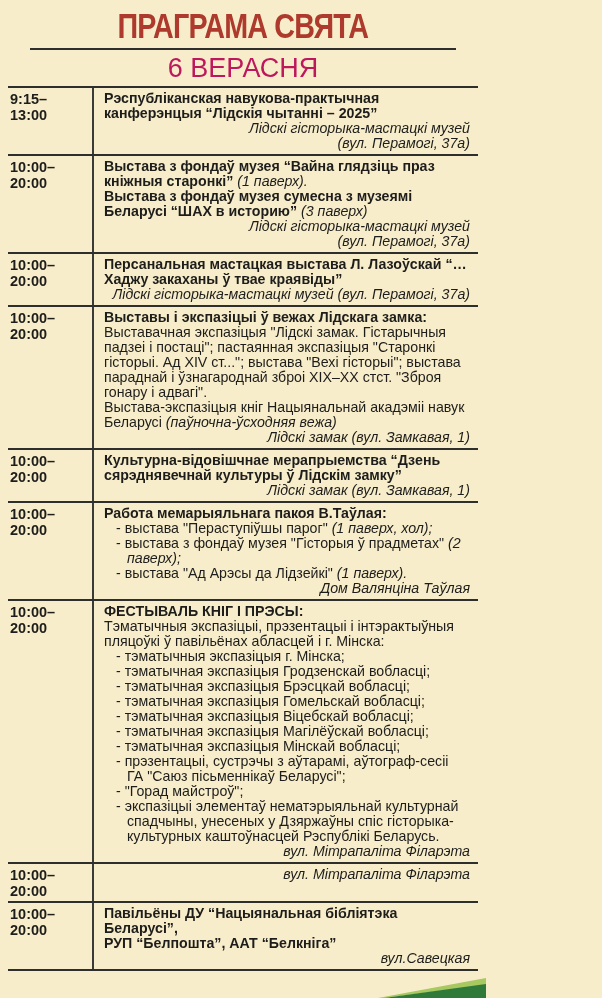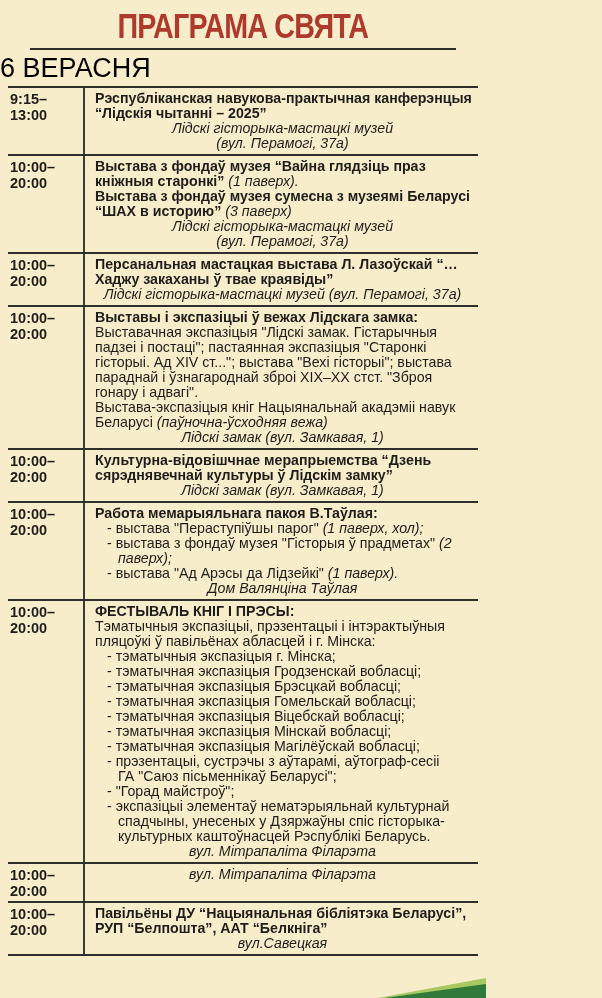--- a/index.html
+++ b/index.html
@@ -18,57 +18,58 @@
     text-align:center;
     color:#ad3a2c;
     font-weight:bold;
     font-size:35px;
     line-height:40px;
     letter-spacing:-1px;
   }
   .title-inner{display:inline-block;transform:scaleX(.82);transform-origin:center;}
   .rule-title{border:none;border-top:2px solid #2e2e2c;margin:2px 30px 0 30px;}
   .date{
+    text-align:center;
     font-size:27px;
     line-height:31px;
     padding:3px 0 2px 0;
-    color:#000000;
+    color:#be185d;
   }
 
   
   .table{
     margin:0 8px;
     border-top:2px solid #2e2e2c;
   }
   .row{
     display:flex;
     border-bottom:2px solid #2e2e2c;
   }
   .time-cell{
     width:70px;
     flex:0 0 70px;
     font-weight:bold;
     font-size:14.5px;
     line-height:16px;
-    padding:3px 3px 2px 2px;
+    padding:3px 12px 2px 2px;
   }
   .content-cell{
     flex:1;
     border-left:2px solid #3a3a38;
     padding:3px 6px 3px 10px;
     font-size:14.2px;
     line-height:15px;
   }
   .para{margin:0;}
   .li{margin:0 0 0 12px;padding-left:11px;text-indent:-11px;}
   .seg{white-space:pre-wrap;}
   .seg-bold{font-weight:bold;}
   .seg-italic{font-style:italic;}
   .loc{
-    text-align:center;
+    text-align:right;
     font-style:italic;
     padding-right:2px;
   }
 
   
   .corner-svg{position:absolute;right:0;bottom:0;display:block;}
 </style>
 </head>
 <body>
 
@@ -157,22 +158,22 @@
           <div class="time-line">20:00</div>
         </div>
         <div class="content-cell">
           <div class="para"><span class="seg seg-bold">ФЕСТЫВАЛЬ КНІГ І ПРЭСЫ:</span></div>
           <div class="para"><span class="seg seg-reg">Тэматычныя экспазіцыі, прэзентацыі і інтэрактыўныя пляцоўкі ў павільёнах абласцей і г. Мінска:</span></div>
           <div class="li"><span class="seg seg-reg">- тэматычныя экспазіцыя г. Мінска;</span></div>
           <div class="li"><span class="seg seg-reg">- тэматычная экспазіцыя Гродзенскай вобласці;</span></div>
           <div class="li"><span class="seg seg-reg">- тэматычная экспазіцыя Брэсцкай вобласці;</span></div>
           <div class="li"><span class="seg seg-reg">- тэматычная экспазіцыя Гомельскай вобласці;</span></div>
           <div class="li"><span class="seg seg-reg">- тэматычная экспазіцыя Віцебскай вобласці;</span></div>
+          <div class="li"><span class="seg seg-reg">- тэматычная экспазіцыя Магілёўскай вобласці;</span></div>
           <div class="li"><span class="seg seg-reg">- тэматычная экспазіцыя Мінскай вобласці;</span></div>
-          <div class="li"><span class="seg seg-reg">- тэматычная экспазіцыя Магілёўскай вобласці;</span></div>
           <div class="li"><span class="seg seg-reg">- прэзентацыі, сустрэчы з аўтарамі, аўтограф-сесіі
 ГА "Саюз пісьменнікаў Беларусі";</span></div>
           <div class="li"><span class="seg seg-reg">- "Горад майстроў";</span></div>
           <div class="li"><span class="seg seg-reg">- экспазіцыі элементаў нематэрыяльнай культурнай спадчыны, унесеных у Дзяржаўны спіс гісторыка-культурных каштоўнасцей Рэспублікі Беларусь.</span></div>
           <div class="loc">вул. Мітрапаліта Філарэта</div>
         </div>
       </div>
       <div class="row">
         <div class="time-cell">
           <div class="time-line">10:00–</div>

